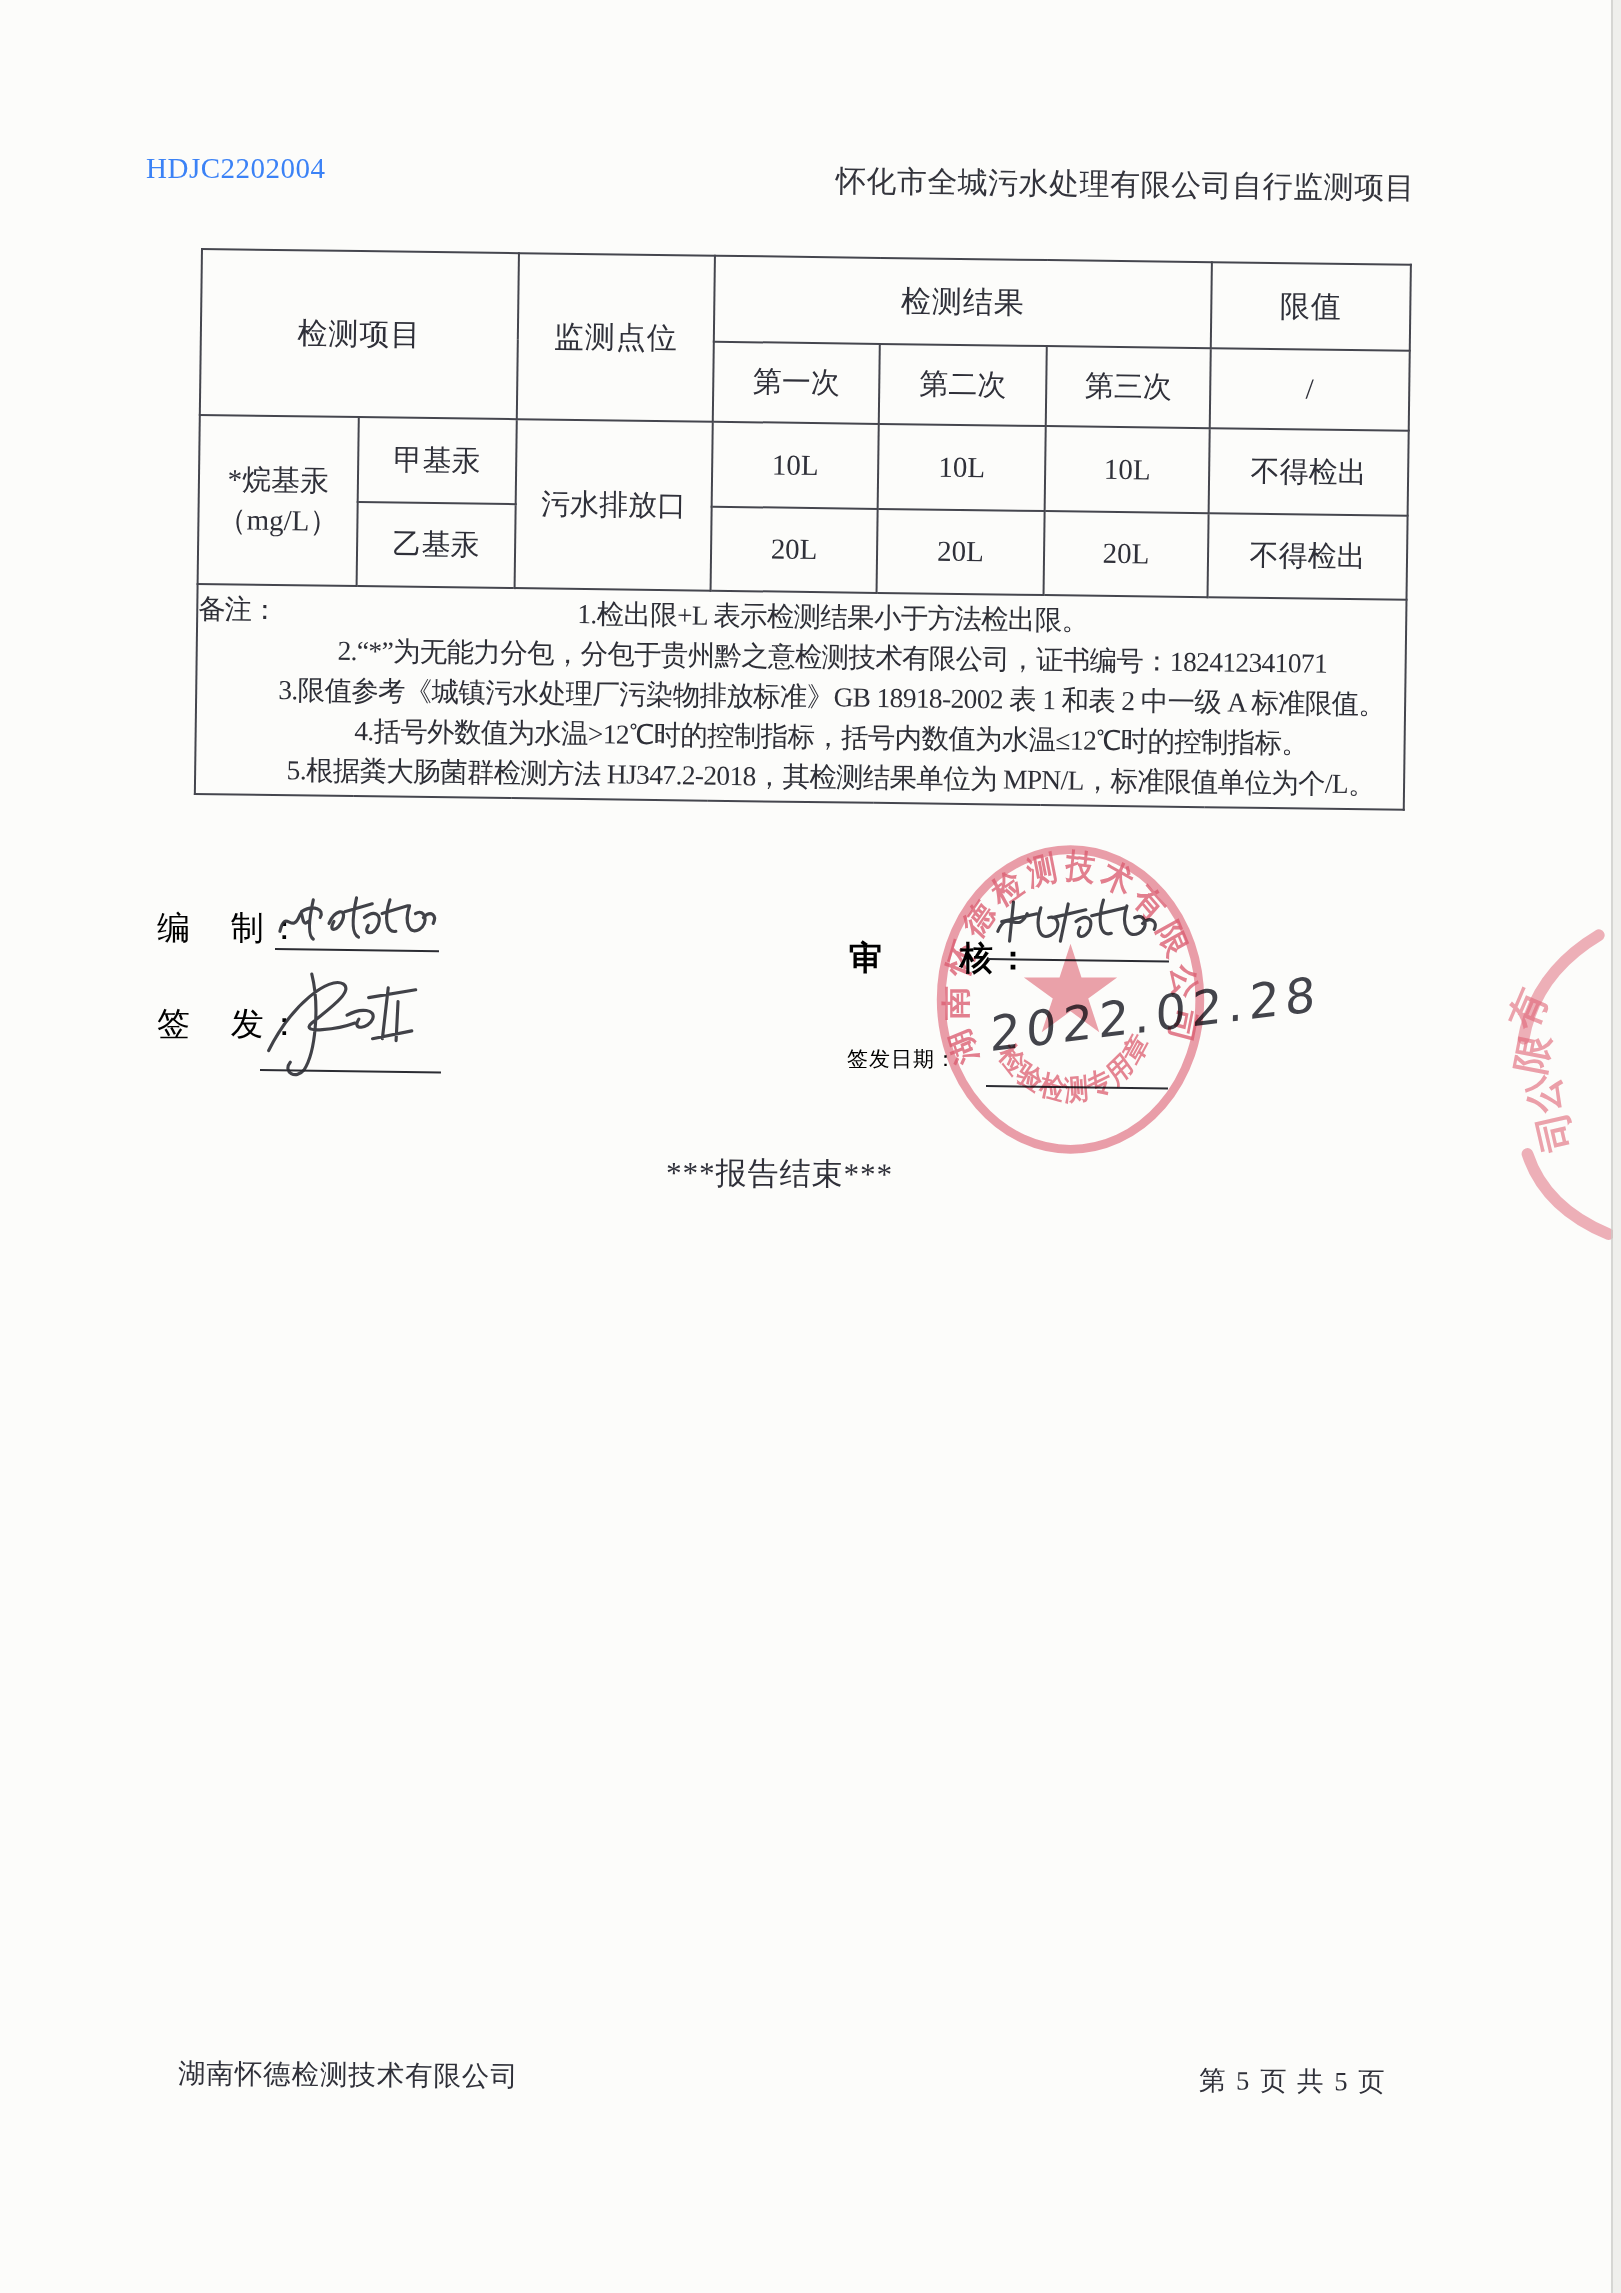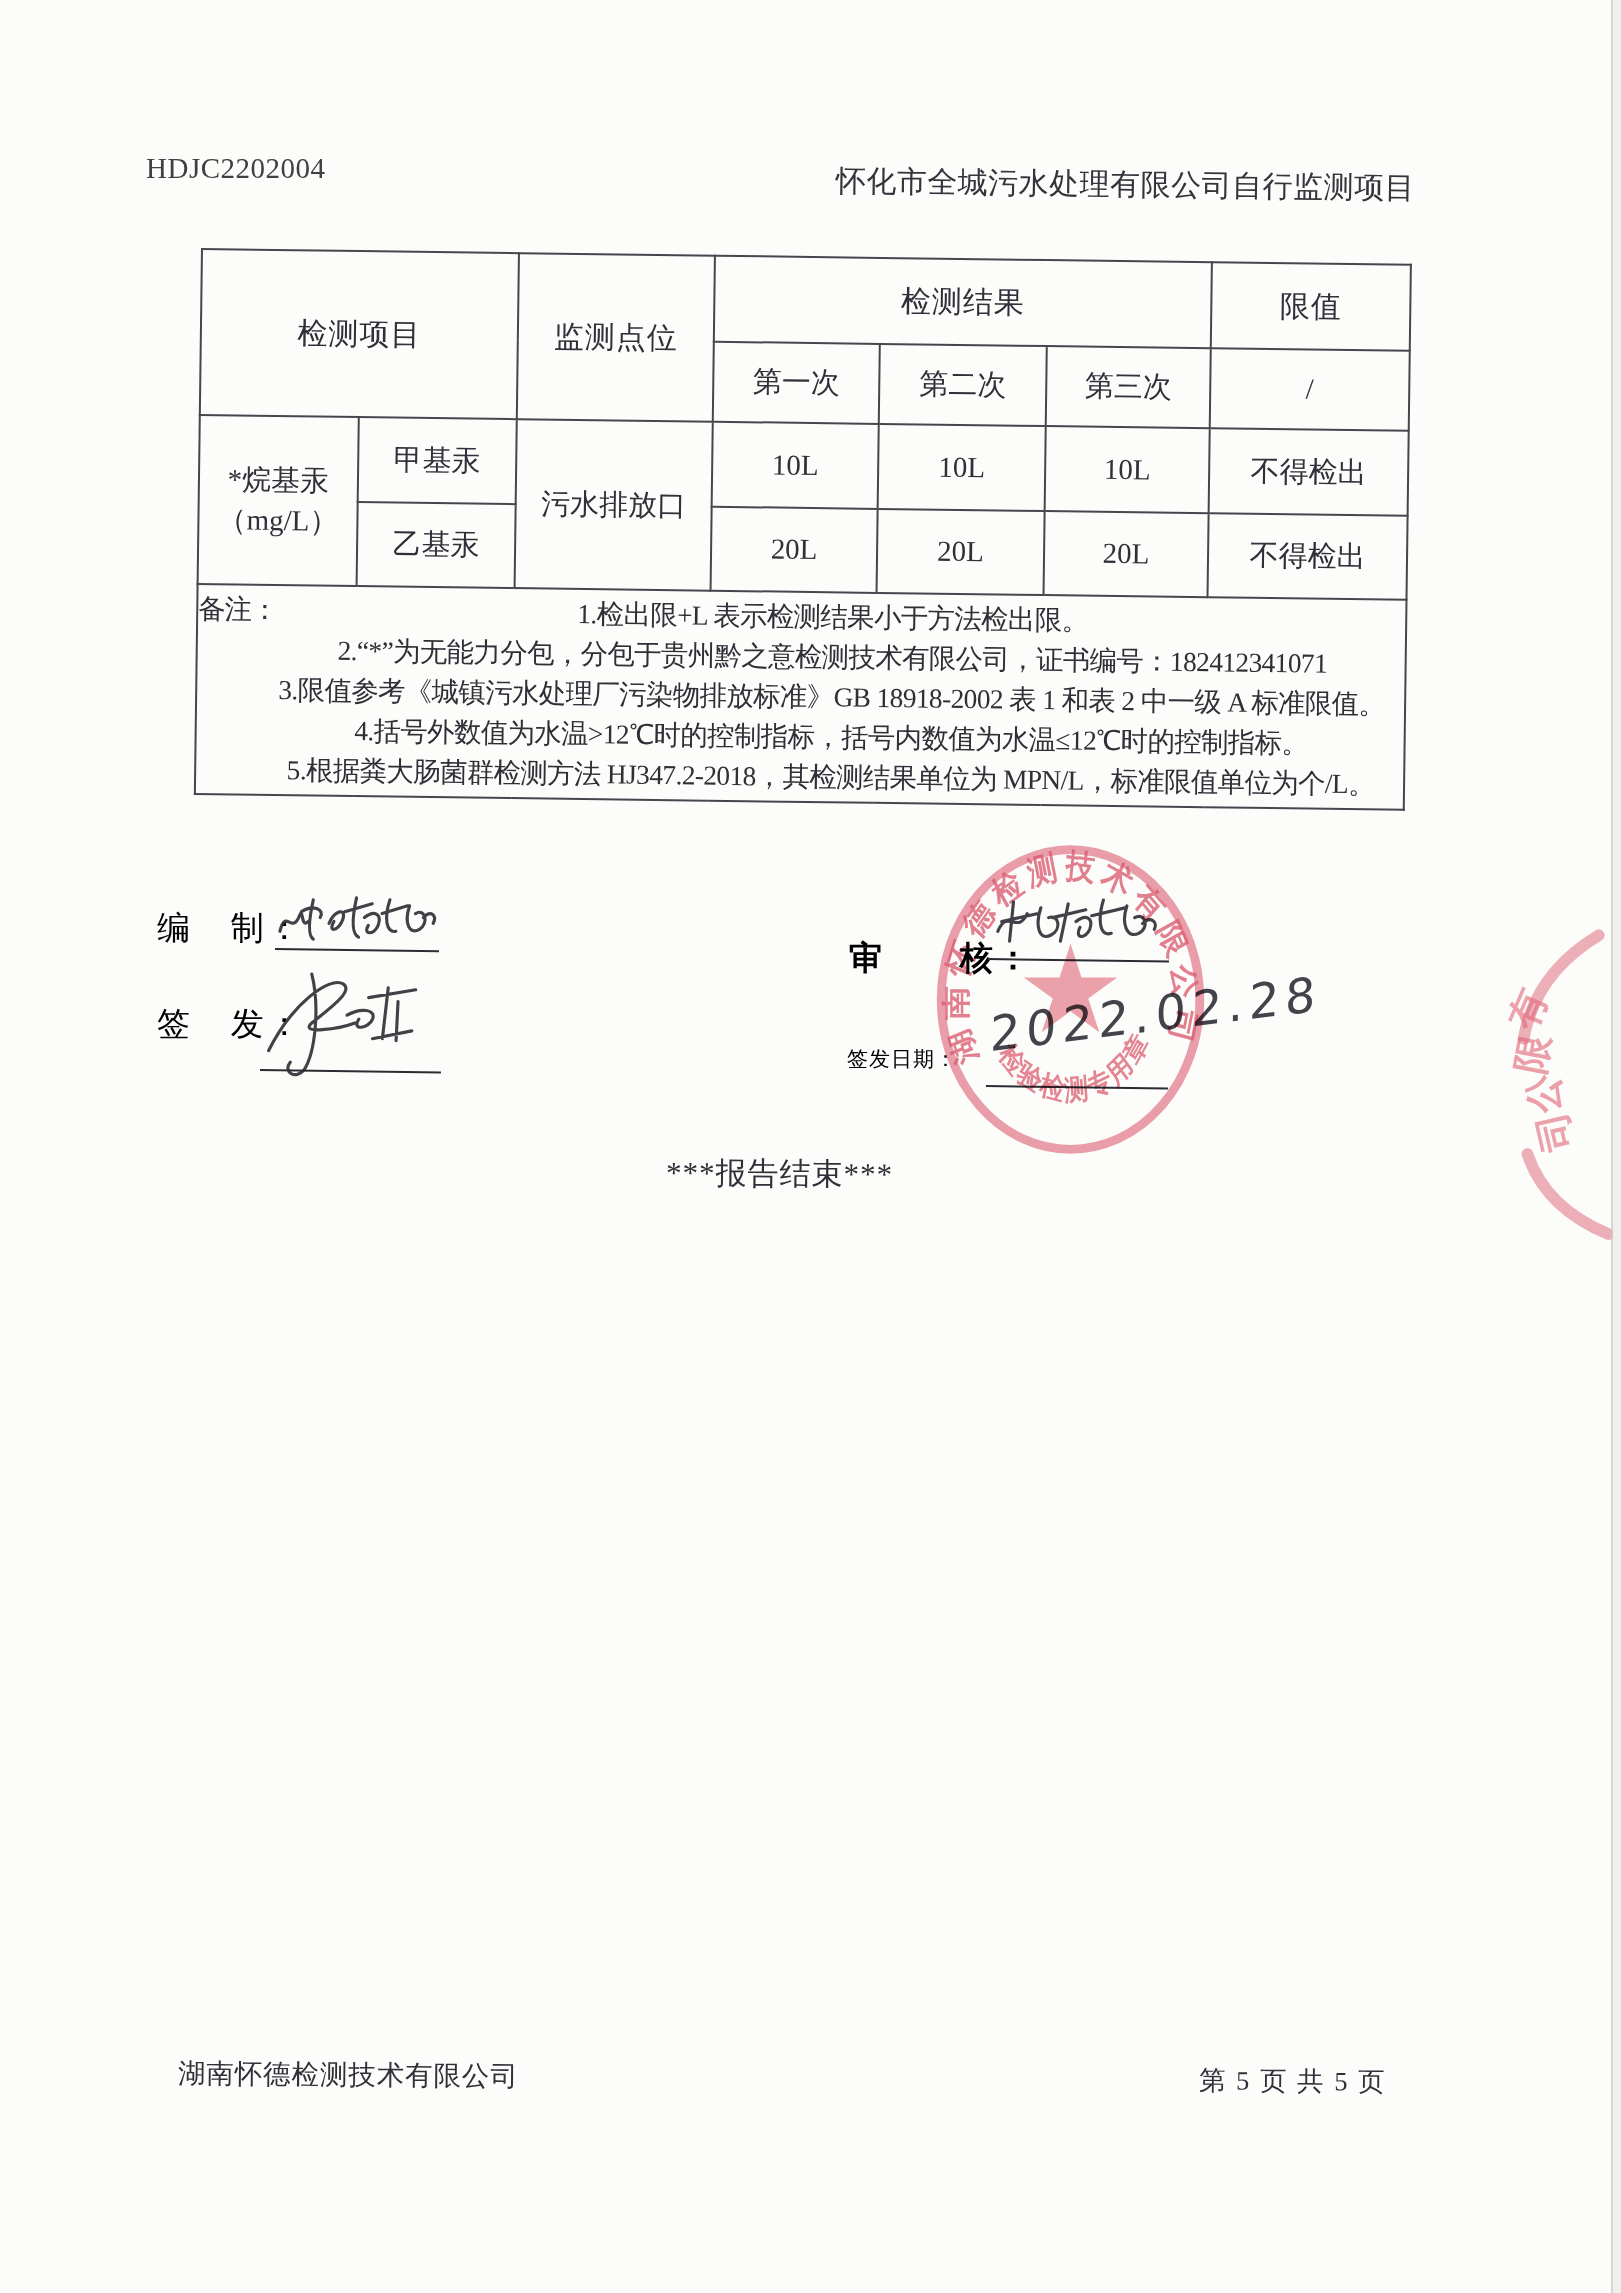--- a/index.html
+++ b/index.html
@@ -4,21 +4,21 @@
 <style>
   html,body{margin:0;padding:0;}
   body{
     width:1621px;height:2294px;position:relative;overflow:hidden;
     background:#fcfcfa;
     font-family:"Liberation Serif", serif;
     color:#2f3039;
   }
   .abs{position:absolute;}
   
-  .doc-number{left:146px;top:152px;font-size:29px;letter-spacing:0.5px;color:#404040;}
+  .doc-number{left:146px;top:152px;font-size:29px;letter-spacing:0.5px;color:#3b82f6;}
   .header-right{
     left:836px;top:161px;font-size:30px;letter-spacing:0.5px;color:#33343c;
     transform:rotate(0.7deg);transform-origin:0 0;white-space:nowrap;
   }
   
   .table-wrap{left:201px;top:248px;width:1208px;transform:rotate(0.75deg);transform-origin:0 0;}
   table.report{border-collapse:collapse;table-layout:fixed;width:1208px;}
   table.report td{
     border:2px solid #45464e;text-align:center;vertical-align:middle;
     font-size:29px;color:#2f3039;padding:0;line-height:1.35;

